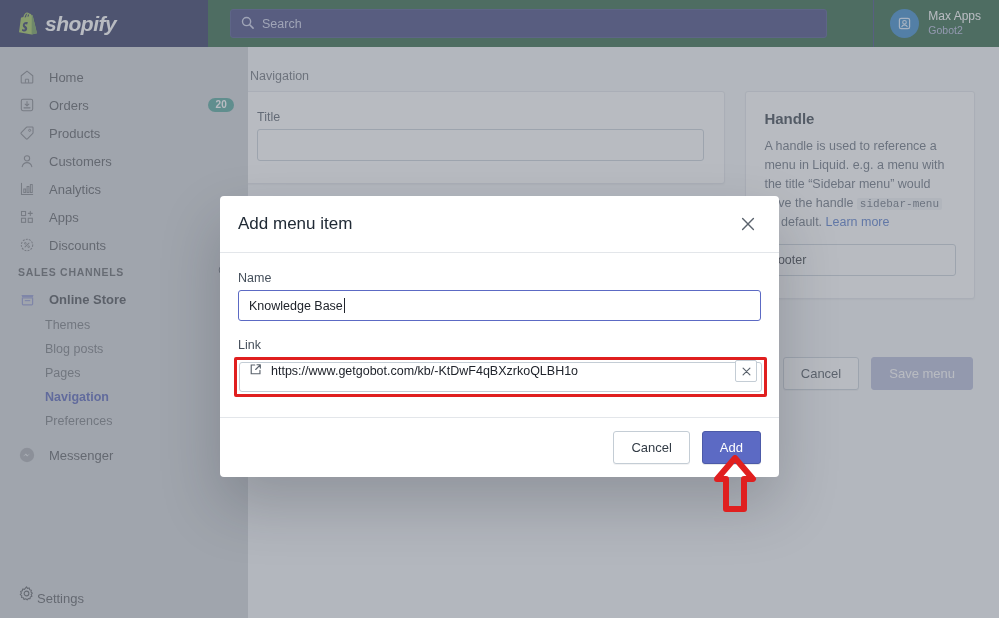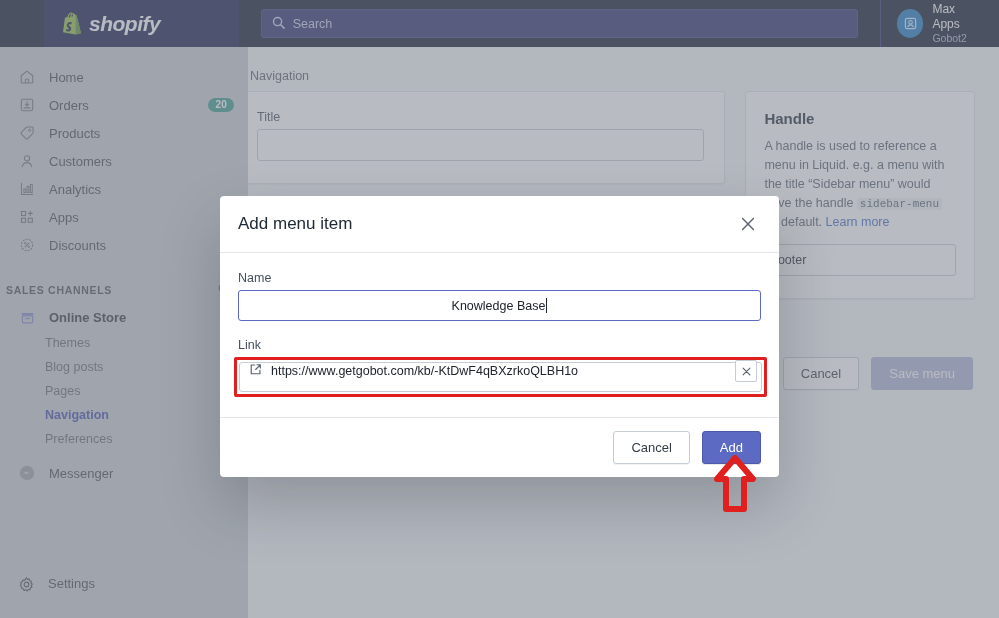--- a/index.html
+++ b/index.html
@@ -7,23 +7,22 @@
     width: 999px; height: 618px;
     overflow: hidden;
     font-family: "Liberation Sans", sans-serif;
     background: #f4f6f8;
   }
   .app { position: relative; width: 999px; height: 618px; }
 
   
   .topbar {
     position: absolute; top: 0; left: 0; width: 999px; height: 47px;
-    background: #0f172a; display: flex; align-items: center;
+    background: #14532d; display: flex; align-items: center;
     z-index: 5;
-    padding-left: 44px;
   }
   .brand {
     width: 208px; height: 47px; background: #151c4d;
     display: flex; align-items: center; padding-left: 18px; gap: 7px;
   }
   .bag-icon { width: 20px; height: 23px; display:block; }
   .brand-word {
     color: #ffffff; font-size: 21px; font-style: italic;
     font-weight: bold; letter-spacing: -0.5px;
   }
@@ -61,34 +60,34 @@
   .nav-item .label { font-size: 13px; color: #45494e; flex: 1; }
   .nav-item .ico { width: 18px; height: 18px; display: flex;
     align-items: center; justify-content: center; opacity: .72; }
   .badge {
     background: #3d9b8f; color: #fff; font-size: 10px;
     border-radius: 9px; padding: 1px 7px 2px; font-weight: bold;
     letter-spacing: .2px;
   }
   .section-head {
     display: flex; align-items: center; justify-content: space-between;
-    padding: 0 16px 0 6px; height: 26px; margin-top: 18px;
+    padding: 0 16px 0 18px; height: 26px; margin-top: 0;
   }
   .section-head .t {
     font-size: 10.5px; color: #4d5156; letter-spacing: .7px; font-weight: bold;
   }
   .sub-item {
     height: 24px; display: flex; align-items: center;
     padding-left: 45px; font-size: 12.5px; color: #63686e; cursor: pointer;
   }
   .sub-item.active { color: #3f4eae; font-weight: bold; }
   .settings-row {
     position: absolute; bottom: 12px; left: 0; width: 208px;
-    height: 30px; display: flex; align-items: flex-start;
-    padding-left: 18px; gap: 13px; cursor: pointer;
+    height: 30px; display: flex; align-items: flex-end;
+    padding-left: 18px; gap: 2px; cursor: pointer;
   }
   .settings-row .label { font-size: 13px; color: #45494e; }
 
   
   .main {
     position: absolute; top: 47px; left: 208px;
     width: 791px; height: 571px; background: #f4f6f8;
     padding: 22px 24px 0 28px;
   }
   .breadcrumb {
@@ -155,21 +154,21 @@
   .modal-title { font-size: 17px; color: #212b36; }
   .close-x {
     width: 26px; height: 26px; display: flex; align-items: center;
     justify-content: center; cursor: pointer; color: #5b636d; font-size: 17px;
   }
   .modal-body { padding: 18px 18px 20px; }
   .mlabel { font-size: 12.5px; color: #454f5b; margin-bottom: 5px; }
   .name-input {
     width: 523px; height: 31px; border: 1px solid #5c6ac4;
     border-radius: 3px; display: flex; align-items: center;
-    padding: 0 10px; margin-bottom: 17px; justify-content: center;
+    padding: 0 10px; margin-bottom: 17px;
   }
   .name-val { font-size: 12.5px; color: #20242c; }
   .caret {
     display: inline-block; width: 1px; height: 15px;
     background: #20242c; margin-left: 1px;
   }
   .link-highlight {
     border: 3px solid #e01f1f; border-radius: 2px;
     padding: 2px; width: 533px; margin-left: -4px;
   }

